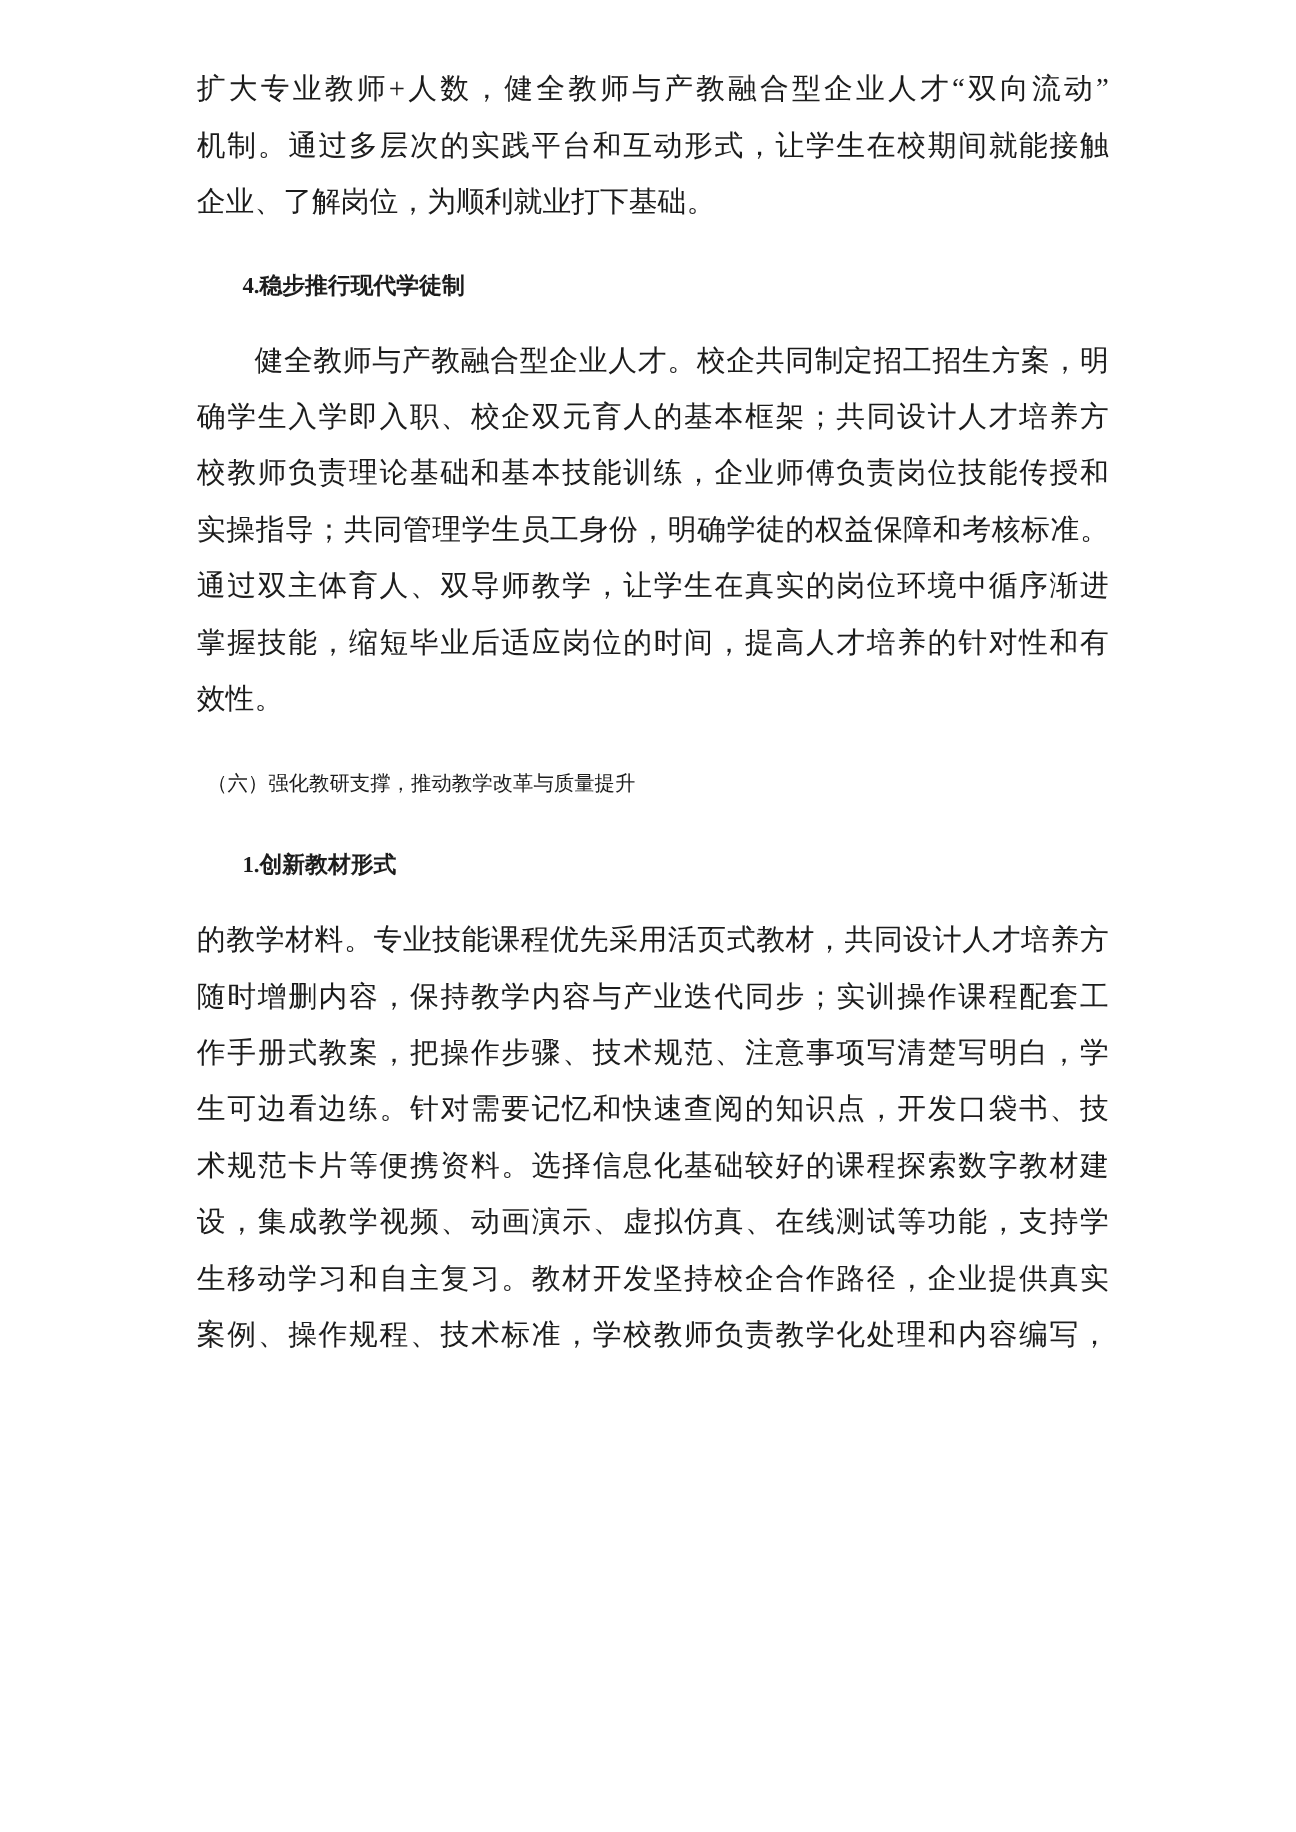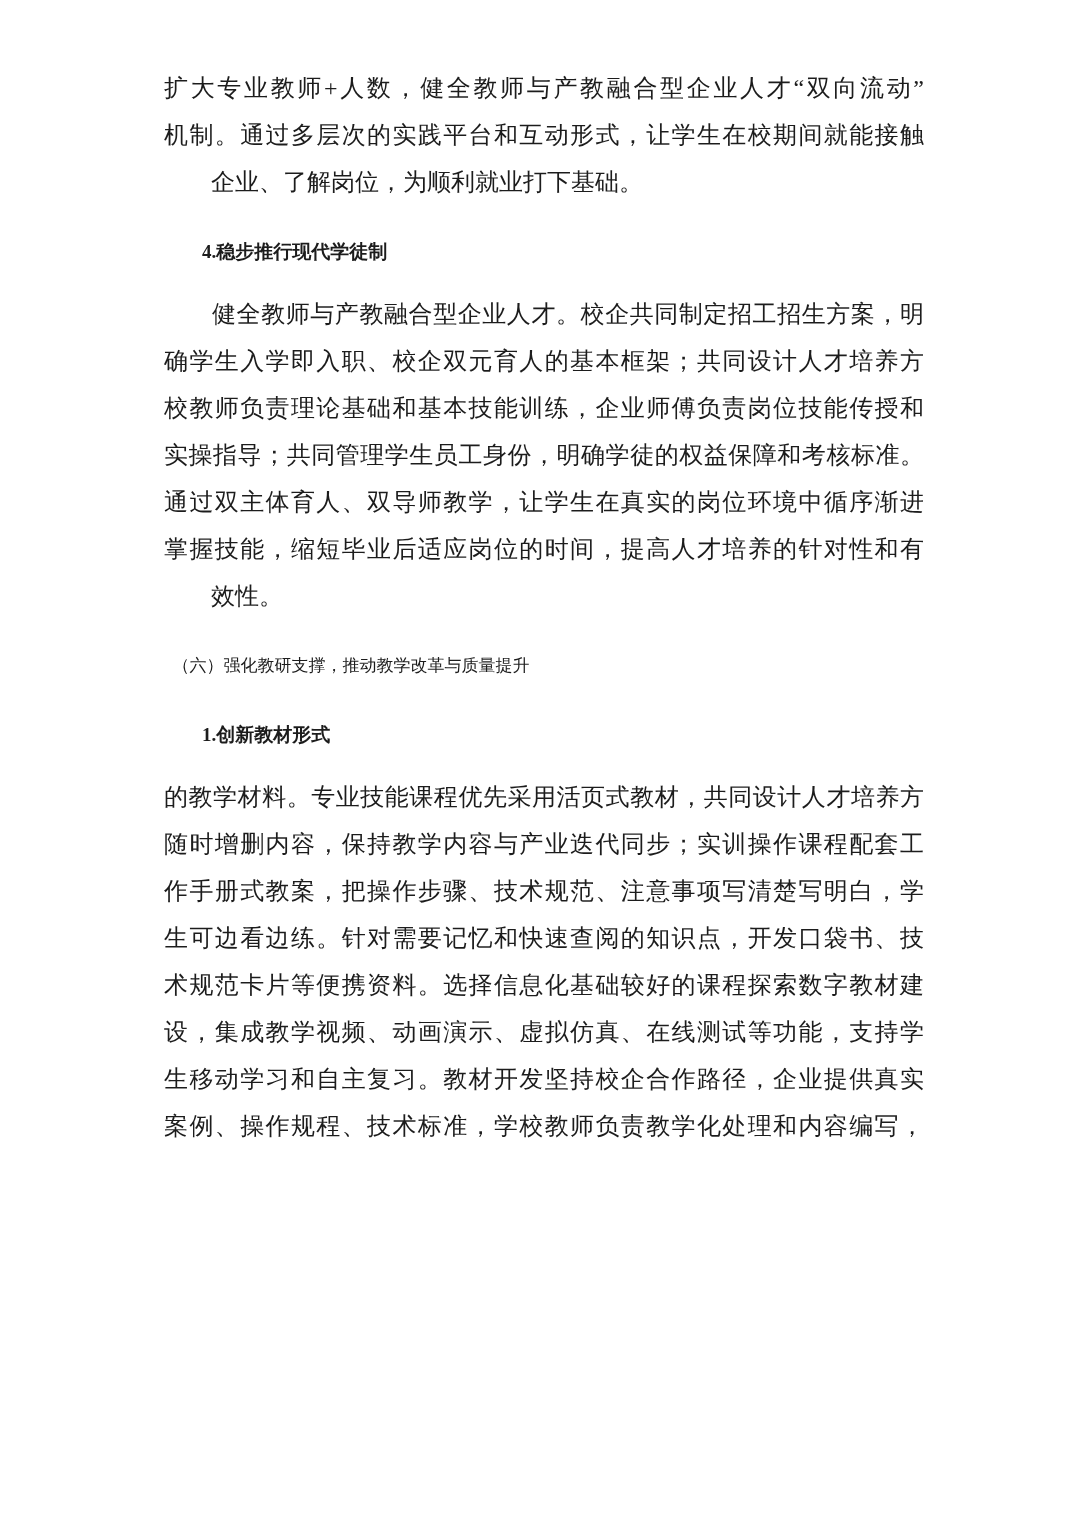--- a/index.html
+++ b/index.html
@@ -9,37 +9,36 @@
   }
   .page {
     position: relative;
     width: 1080px;
     height: 1174px;
     margin: 0 auto;
     background: #ffffff;
     font-family: "Liberation Serif", "DejaVu Serif", serif;
     color: #1c1c1c;
     box-sizing: border-box;
-    padding: 65px 156px 0 164px;
+    padding: 52px 156px 0 164px;
     overflow: hidden;
   }
   .para { margin: 0; }
   .line {
     font-size: 24px;
     line-height: 47px;
     height: 47px;
     text-align: justify;
     text-align-last: justify;
     white-space: nowrap;
     overflow: hidden;
   }
   .line.last {
     text-align: right;
     text-align-last: left;
-    margin-left: 47px;
   }
   .line.indent { text-indent: 2em; }
   .heading3 {
     font-size: 19px;
     font-weight: bold;
     line-height: 47px;
     height: 47px;
     text-indent: 2em;
     margin: 0;
   }

